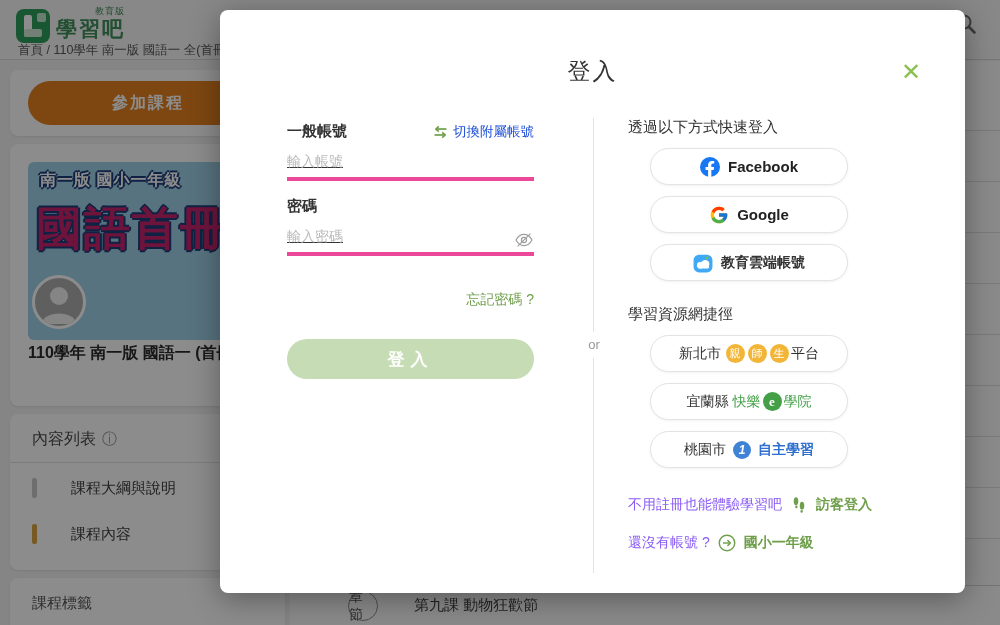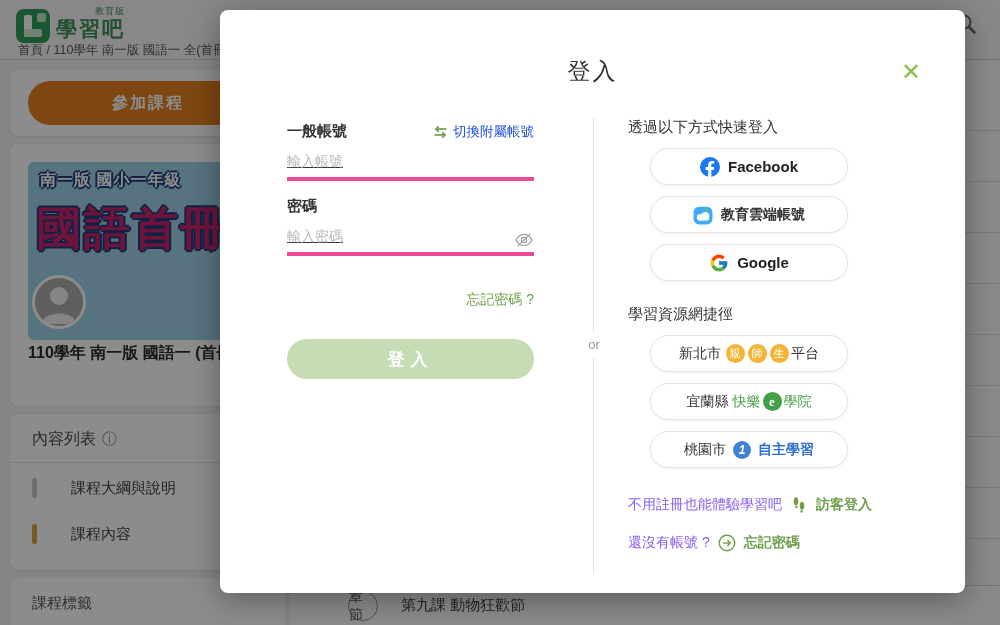--- a/index.html
+++ b/index.html
@@ -40,21 +40,21 @@
   .list-item .bar { width:5px; height:20px; border-radius:2px; margin-right:14px; }
   .li-1 { top:64px; } .li-1 .bar { background:#c9c9c9; }
   .li-2 { top:110px; } .li-2 .bar { background:#d9a440; }
   .card-tags { top:578px; height:60px; }
   .tags-label { position:absolute; left:22px; top:16px; font-size:15px; color:#555555; }
 
   .main-area { position:absolute; left:320px; top:61px; width:680px; height:524px; background:#fcfcfc; }
   .main-row { height:51px; border-bottom:1px solid #dfdfdf; }
   .chapter-row { position:absolute; left:290px; top:585px; width:710px; height:40px; background:#fbfbfb; border-top:1px solid #d4d4d4; display:flex; align-items:center; }
   .chapter-badge { margin-left:58px; width:30px; height:30px; border-radius:50%; border:1px solid #8f8f8f; color:#555; font-size:14px; display:flex; align-items:center; justify-content:center; letter-spacing:1px; flex:none; }
-  .chapter-title { margin-left:23px; font-size:15px; color:#3f3f3f; }
+  .chapter-title { margin-left:36px; font-size:15px; color:#3f3f3f; }
 
   
   .backdrop { position:absolute; inset:0; background:rgba(0,0,0,0.45); z-index:5; }
   .modal { position:absolute; left:200px; top:10px; width:745px; height:583px; background:#ffffff; border-radius:8px; z-index:10; box-shadow:0 6px 30px rgba(0,0,0,.35);margin-left:20px; }
   .modal-title { position:absolute; left:0; top:46px; width:745px; text-align:center; font-size:23px; color:#333333; font-weight:500; letter-spacing:2px; }
   .modal-close { position:absolute; right:44px; top:50px; font-size:24px; color:#8cc152; line-height:1; cursor:pointer; font-weight:bold; }
 
   .form-col { position:absolute; left:67px; top:112px; width:247px; }
   .field-label { font-size:15px; font-weight:bold; color:#333333; }
   .label-row { display:flex; justify-content:space-between; align-items:center; }
@@ -225,38 +225,38 @@
 
       <div class="pill">
         <svg viewBox="0 0 36 36" width="20" height="20">
           <circle cx="18" cy="18" r="18" fill="#1877f2"></circle>
           <path d="M24.6 23.2 L25.4 18 H20.4 V14.6 C20.4 13.2 21.1 11.8 23.3 11.8 H25.6 V7.4 C25.6 7.4 23.5 7 21.5 7 C17.3 7 14.6 9.5 14.6 14 V18 H10 V23.2 H14.6 V36 A18 18 0 0 0 20.4 36 V23.2 Z" fill="#ffffff"></path>
         </svg>
         <span class="pill-label">Facebook</span>
       </div>
 
       <div class="pill">
+        <svg viewBox="0 0 48 48" width="20" height="20">
+          <path fill="#FFC107" d="M43.6 20.1H42V20H24v8h11.3C33.7 32.7 29.2 36 24 36c-6.6 0-12-5.4-12-12s5.4-12 12-12c3.1 0 5.9 1.2 8 3l5.7-5.7C34.3 6.1 29.4 4 24 4 13 4 4 13 4 24s9 20 20 20 20-9 20-20c0-1.3-.1-2.6-.4-3.9z"></path>
+          <path fill="#FF3D00" d="M6.3 14.7l6.6 4.8C14.7 15.1 18.9 12 24 12c3.1 0 5.9 1.2 8 3l5.7-5.7C34.3 6.1 29.4 4 24 4 16.3 4 9.7 8.3 6.3 14.7z"></path>
+          <path fill="#4CAF50" d="M24 44c5.2 0 9.9-2 13.4-5.2l-6.2-5.2C29.2 35.1 26.7 36 24 36c-5.2 0-9.6-3.3-11.3-8l-6.5 5C9.5 39.6 16.2 44 24 44z"></path>
+          <path fill="#1976D2" d="M43.6 20.1H42V20H24v8h11.3c-.8 2.2-2.2 4.2-4.1 5.6l6.2 5.2C36.9 39.2 44 34 44 24c0-1.3-.1-2.6-.4-3.9z"></path>
+        </svg>
+        <span class="pill-label">Google</span>
+      </div>
+
+      <div class="pill">
         <svg viewBox="0 0 36 36" width="20" height="20">
           <rect x="1" y="3" width="34" height="32" rx="10" fill="#3fa9f5"></rect>
           <circle cx="13" cy="22" r="6" fill="#ffffff"></circle>
           <circle cx="22" cy="20" r="7.5" fill="#ffffff"></circle>
           <rect x="10" y="22" width="19" height="6" rx="3" fill="#ffffff"></rect>
           <path d="M22 12 C22 8 26 6 28 6 C28 10 25 12 22 12 Z" fill="#7ac143"></path>
         </svg>
         <span class="pill-label-cn">教育雲端帳號</span>
-      </div>
-
-      <div class="pill">
-        <svg viewBox="0 0 48 48" width="20" height="20">
-          <path fill="#FFC107" d="M43.6 20.1H42V20H24v8h11.3C33.7 32.7 29.2 36 24 36c-6.6 0-12-5.4-12-12s5.4-12 12-12c3.1 0 5.9 1.2 8 3l5.7-5.7C34.3 6.1 29.4 4 24 4 13 4 4 13 4 24s9 20 20 20 20-9 20-20c0-1.3-.1-2.6-.4-3.9z"></path>
-          <path fill="#FF3D00" d="M6.3 14.7l6.6 4.8C14.7 15.1 18.9 12 24 12c3.1 0 5.9 1.2 8 3l5.7-5.7C34.3 6.1 29.4 4 24 4 16.3 4 9.7 8.3 6.3 14.7z"></path>
-          <path fill="#4CAF50" d="M24 44c5.2 0 9.9-2 13.4-5.2l-6.2-5.2C29.2 35.1 26.7 36 24 36c-5.2 0-9.6-3.3-11.3-8l-6.5 5C9.5 39.6 16.2 44 24 44z"></path>
-          <path fill="#1976D2" d="M43.6 20.1H42V20H24v8h11.3c-.8 2.2-2.2 4.2-4.1 5.6l6.2 5.2C36.9 39.2 44 34 44 24c0-1.3-.1-2.6-.4-3.9z"></path>
-        </svg>
-        <span class="pill-label">Google</span>
       </div>
 
       <div class="col-header shortcut-header">學習資源網捷徑</div>
 
       <div class="pill sc-pill">
         <span class="sc-pre">新北市</span>
         <span class="badge-circle yb">親</span>
         <span class="badge-circle yb">師</span>
         <span class="badge-circle yb">生</span>
         <span>平台</span>
@@ -286,17 +286,17 @@
         <span class="green-link">訪客登入</span>
       </div>
 
       <div class="register-row">
         <span class="bottom-txt">還沒有帳號 ?</span>
         <svg viewBox="0 0 20 20" width="18" height="18">
           <circle cx="10" cy="10" r="8.6" fill="none" stroke="#6f9f4b" stroke-width="1.6"></circle>
           <path d="M5.5 10 H13" stroke="#6f9f4b" stroke-width="1.6" fill="none"></path>
           <path d="M10.5 6.8 L13.7 10 L10.5 13.2" stroke="#6f9f4b" stroke-width="1.6" fill="none" stroke-linejoin="round"></path>
         </svg>
-        <span class="green-link">忘記密碼</span>
+        <span class="green-link">國小一年級</span>
       </div>
     </div>
   </div>
 </div>
 
 </body></html>

